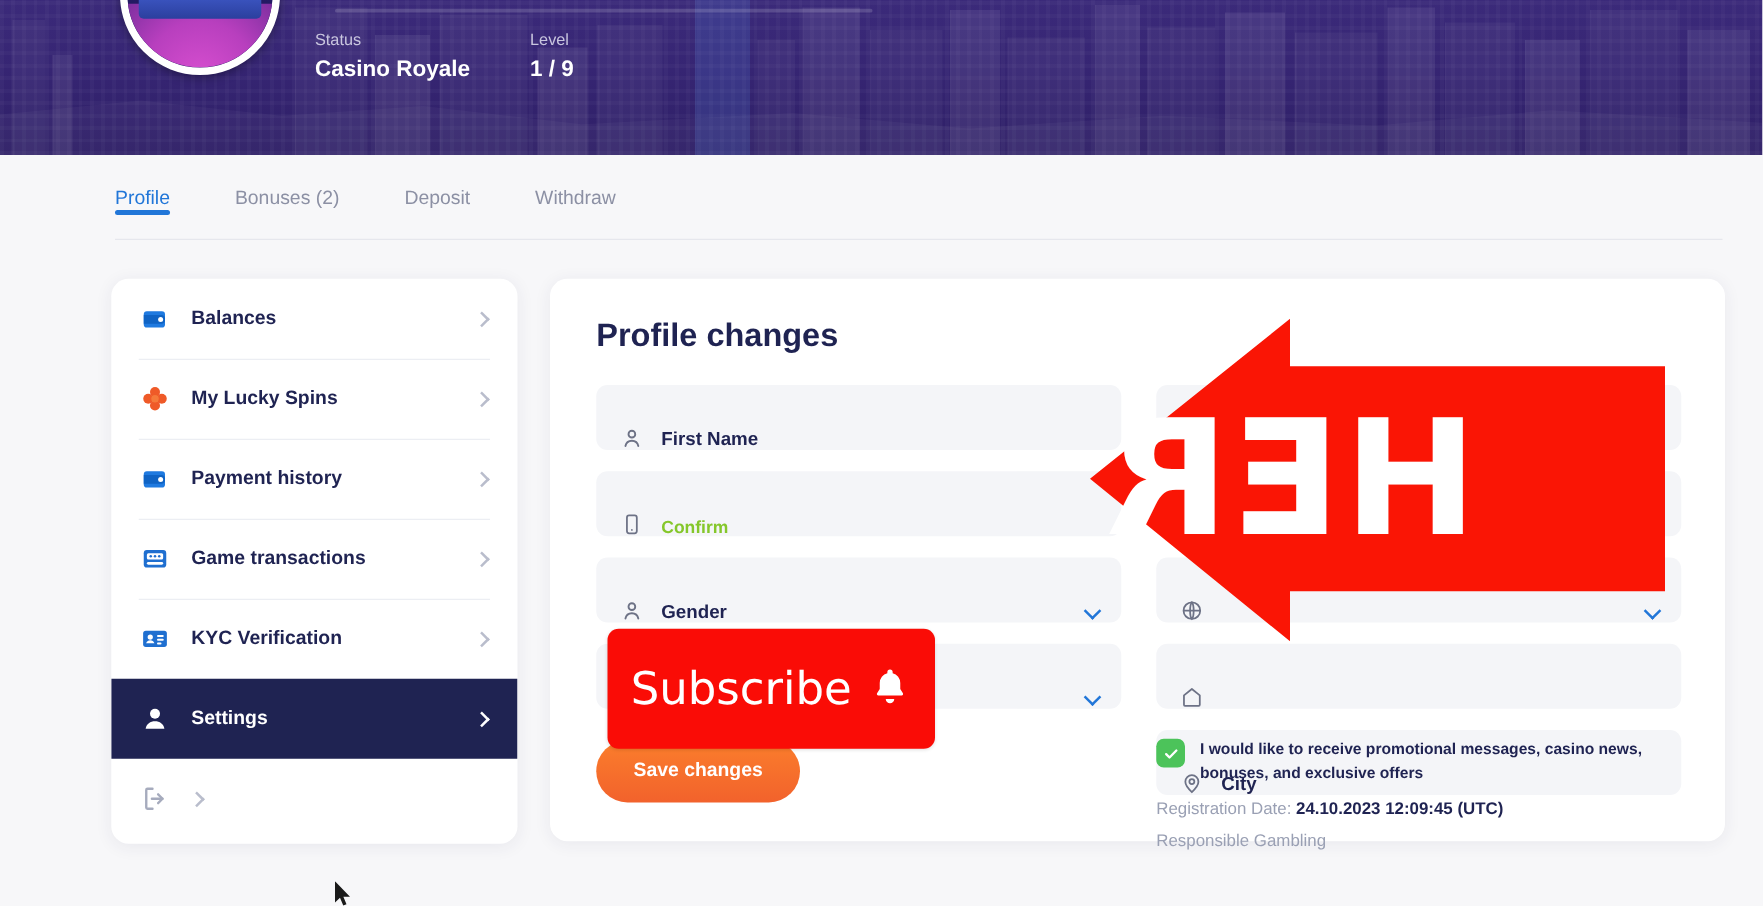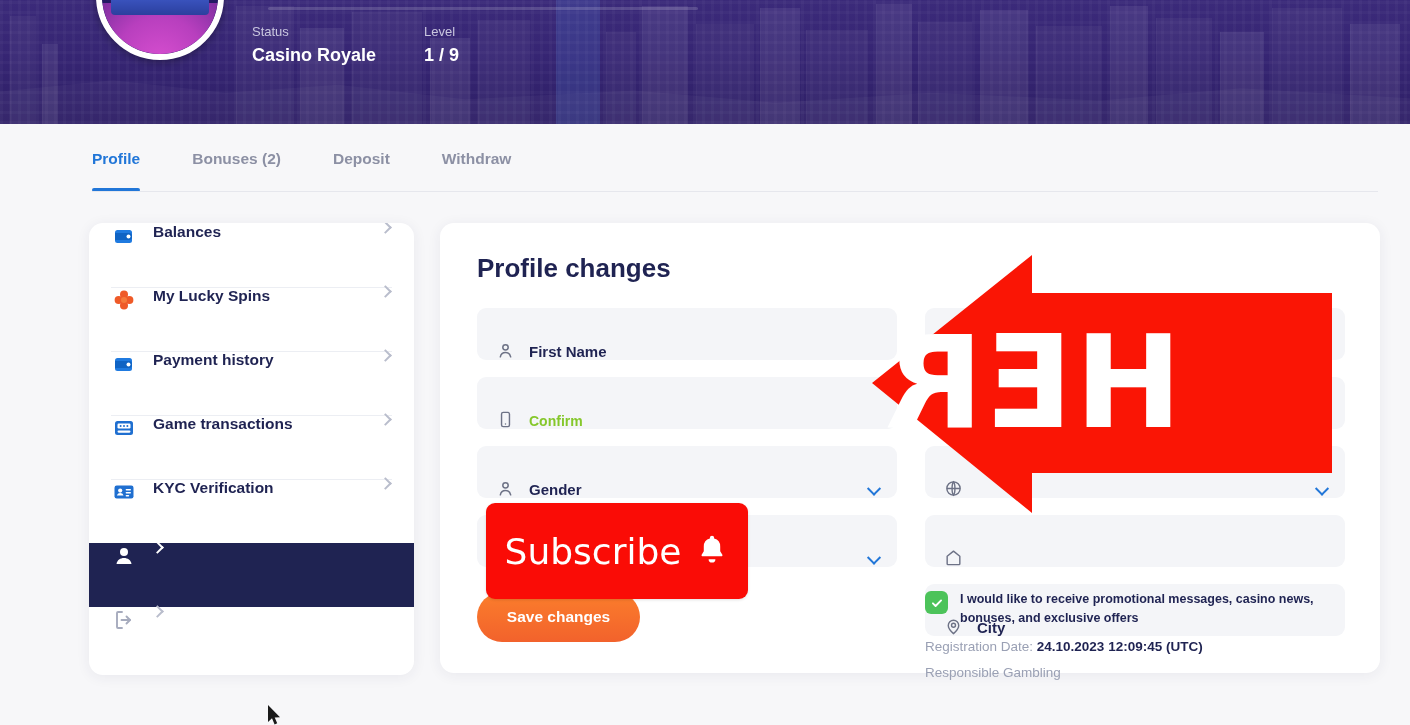--- a/index.html
+++ b/index.html
@@ -69,22 +69,22 @@
     font-size: 18px; color: #ffffff; font-weight: bold; white-space: nowrap;
   }
 
   
   .tabs-wrap {
     position: absolute; left: 0; top: 124px; width: 1410px; height: 70px;
     background: #f7f7f9;
   }
   .tabs { position: absolute; left: 92px; top: 26px; display: flex; gap: 0; }
   .tab {
-    font-size: 15.5px; font-weight: bold; color: #8c90a4;
-    padding: 0 0 24px 0; margin-right: 52px; cursor: pointer;
+    font-size: 15.5px; font-weight: normal; color: #8c90a4;
+    padding: 0 0 4px 0; margin-right: 52px; cursor: pointer;
     position: relative; white-space: nowrap;
   }
   .tab.active { color: #2176d8; }
   .tab.active::after {
     content: ""; position: absolute; left: 0; bottom: 0;
     width: 100%; height: 4px; background: #2176d8; border-radius: 2px;
   }
   .tabs-rule {
     position: absolute; left: 92px; top: 191px; width: 1286px; height: 1px;
     background: #e6e7ed;
@@ -92,21 +92,21 @@
 
   
   .sidebar {
     position: absolute; left: 89px; top: 223px; width: 325px;
     background: #ffffff; border-radius: 14px;
     box-shadow: 0 2px 14px rgba(40,45,80,0.07);
     padding: 0 0 4px 0;
     overflow: hidden;
   }
   .side-item {
-    display: flex; align-items: flex-start; height: 64px;
+    display: flex; align-items: center; height: 64px;
     padding: 0 20px 0 22px; cursor: pointer; position: relative;
   }
   .side-item + .side-item::before {
     content: ""; position: absolute; left: 22px; right: 22px; top: 0;
     height: 1px; background: #eceef3;
   }
   .side-item.active {
     background: #1f2352; border-radius: 0;
   }
   .side-item.active::before { background: transparent; }
@@ -353,20 +353,21 @@
       <span class="chev"></span>
     </div>
 
     <div class="side-item active">
       <span class="side-icon">
         <svg width="24" height="24" viewBox="0 0 24 24">
           <circle cx="12" cy="8" r="4" fill="#ffffff"></circle>
           <path d="M4.5 20c.6-4 3.8-6 7.5-6s6.9 2 7.5 6z" fill="#ffffff"></path>
         </svg>
       </span>
+      <span class="side-label">Settings</span>
       <span class="chev"></span>
     </div>
 
     <div class="side-item logout">
       <span class="side-icon">
         <svg width="24" height="24" viewBox="0 0 24 24" fill="none" stroke="#a6abbd" stroke-width="1.9" stroke-linecap="round" stroke-linejoin="round">
           <path d="M10 4H6a1 1 0 00-1 1v14a1 1 0 001 1h4"></path>
           <path d="M14.5 8.5L18 12l-3.5 3.5"></path>
             <path d="M18 12H9.5"></path>
         </svg>

